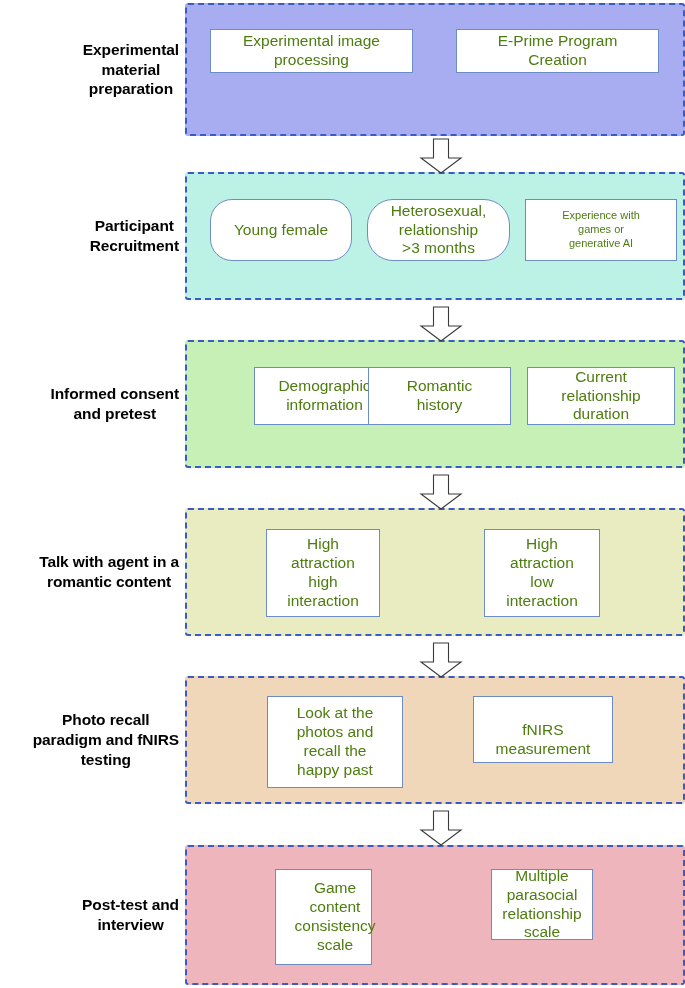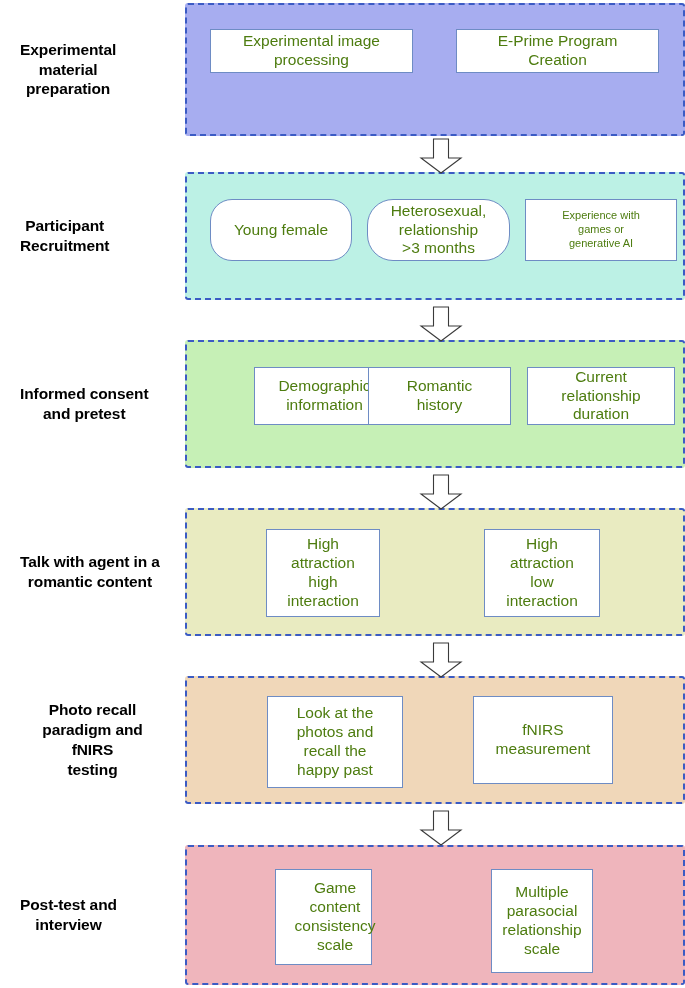--- a/index.html
+++ b/index.html
@@ -32,27 +32,27 @@
     display: flex;
     flex-direction: row;
     align-items: stretch;
   }
 
   .stage-label {
     width: 185px;
     flex: 0 0 185px;
     display: flex;
     align-items: center;
-    justify-content: flex-start;
+    justify-content: flex-end;
     text-align: center;
     font-weight: bold;
     font-size: 15.5px;
     line-height: 1.28;
     letter-spacing: -0.1px;
-    padding: 0 20px;
+    padding: 0 6px;
     box-sizing: border-box;
   }
 
   .stage-band {
     flex: 1 1 auto;
     position: relative;
     border: 2px dashed #3B5BC4;
     border-radius: 3px;
     box-sizing: border-box;
     display: flex;
@@ -221,21 +221,21 @@
       </div>
       <div class="stage-band" style="background: rgb(240, 215, 185); border-color: rgb(59, 91, 196);">
         <div class="node" style="border-color: rgb(110, 140, 196); position: absolute; left: 80px; width: 136px; top: 18px; height: 92px;">
           <div>
             <div>Look at the</div>
             <div>photos and</div>
             <div>recall the</div>
             <div>happy past</div>
           </div>
         </div>
-        <div class="node" style="border-color: rgb(110, 140, 196); position: absolute; left: 286px; width: 140px; top: 18px; height: 88px;">
+        <div class="node" style="border-color: rgb(110, 140, 196); position: absolute; left: 286px; width: 140px; top: 18px; height: 67px; align-items: flex-end;">
           <div>
             <div>fNIRS</div>
             <div>measurement</div>
           </div>
         </div>
       </div>
     </div>
     <div class="stage-row" style="top: 845px; height: 140px;">
       <div class="stage-label">
         <div>
@@ -245,21 +245,21 @@
       </div>
       <div class="stage-band" style="background: rgb(239, 181, 188); border-color: rgb(59, 91, 196);">
         <div class="node" style="border-color: rgb(110, 140, 196); position: absolute; left: 88px; width: 97px; top: 22px; height: 96px; padding-left: 28px;">
           <div>
             <div>Game</div>
             <div>content</div>
             <div>consistency</div>
             <div>scale</div>
           </div>
         </div>
-        <div class="node" style="border-color: rgb(110, 140, 196); position: absolute; left: 304px; width: 102px; top: 22px; height: 104px;">
+        <div class="node" style="border-color: rgb(110, 140, 196); position: absolute; left: 304px; width: 102px; top: 22px; height: 71px;">
           <div>
             <div>Multiple</div>
             <div>parasocial</div>
             <div>relationship</div>
             <div>scale</div>
           </div>
         </div>
       </div>
     </div>
     <div class="arrow" style="top: 138px;"><span><svg width="50" height="36" viewBox="0 0 50 36">

